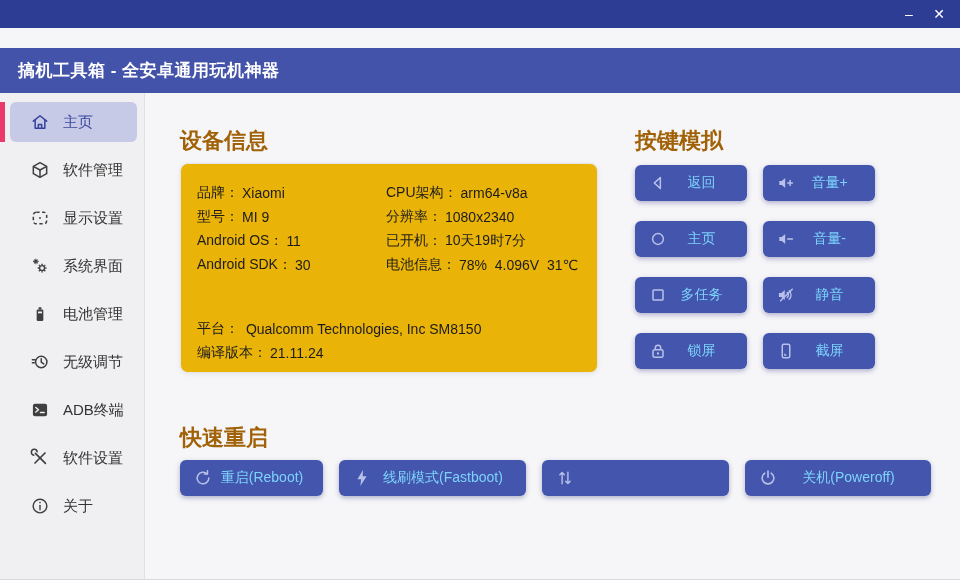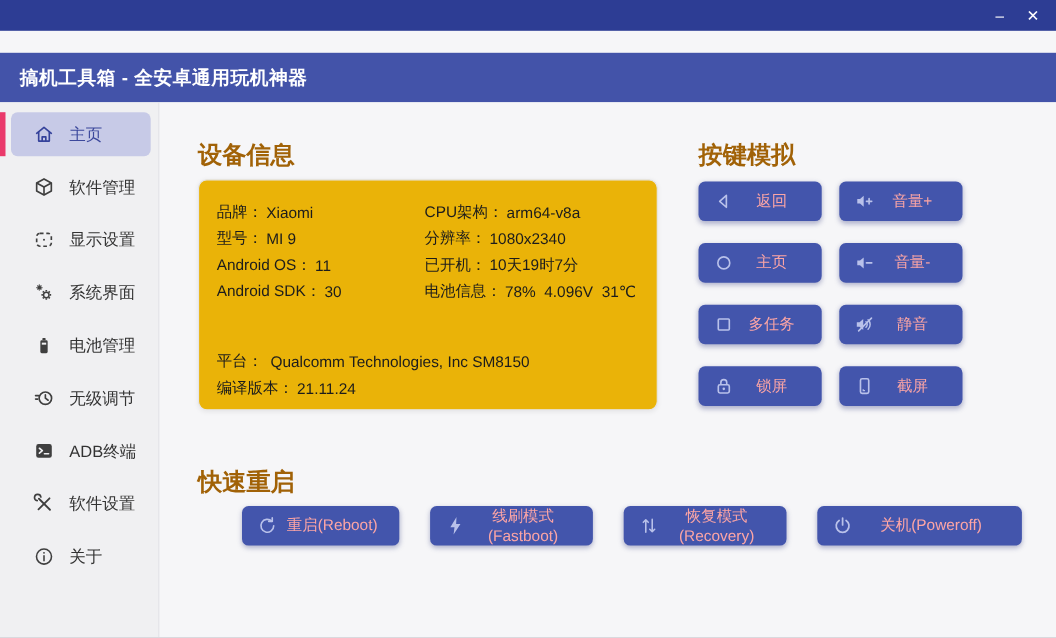--- a/index.html
+++ b/index.html
@@ -31,30 +31,30 @@
   
   .card{ position:absolute; left:35px; top:70px; width:418px; height:210px; background:#eab308;
          border:1px solid #e6e6e9; border-radius:8px; box-shadow:0 1px 5px rgba(0,0,0,.07); }
   .info-col{ position:absolute; top:17px; font-size:14px; color:#1c1c1c; }
   .info-col.left{ left:16px; }
   .info-col.right{ left:205px; }
   .info-col.bottom{ left:16px; top:153px; }
   .info-row{ height:24px; display:flex; align-items:center; white-space:pre; }
   .info-row .lbl{ margin-right:3px; }
   
-  .btn{ background:#4355ac; border:none; border-radius:6px; color:#fca5a5; font-size:14px;
+  .btn{ background:#4355ac; border:none; border-radius:6px; color:#7dd3fc; font-size:14px;
         display:flex; align-items:center; padding:0 12px 0 13px; cursor:pointer;
         box-shadow:0 2px 5px rgba(40,50,120,.35); font-family:inherit; }
   .bicon{ width:20px; height:20px; color:#b9c1ea; display:flex; flex:none; }
   .blabel{ flex:1; text-align:center; }
   .keypad{ position:absolute; left:490px; top:72px; display:grid;
            grid-template-columns:112px 112px; grid-auto-rows:36px; column-gap:16px; row-gap:20px; }
-  .rebootrow{ position:absolute; left:35px; top:367px; display:flex; gap:28px;margin-left:40px; }
+  .rebootrow{ position:absolute; left:35px; top:367px; display:flex; gap:16px; }
   .rebootrow .btn{ height:36px; }
-  .w143{ width:143px; } .w177{ width:148px; } .w155{ width:186px; }
+  .w143{ width:143px; } .w177{ width:187px; } .w155{ width:186px; }
 </style>
 </head>
 <body>
 
 <div class="window">
 
   <div class="titlebar-top">
     <div class="winbtn">–</div>
     <div class="winbtn">✕</div>
   </div>
@@ -288,21 +288,20 @@
             </span>
           <span class="blabel">线刷模式(Fastboot)</span>
         </button>
         <button class="btn w177">
           <span class="bicon">
               <svg viewBox="0 0 24 24" fill="none" stroke="currentColor" stroke-width="1.7" stroke-linecap="round" stroke-linejoin="round">
                 <path d="M8.5 19 V5.5 M8.5 5.5 L5.8 8.2 M8.5 5.5 L11.2 8.2"></path>
                 <path d="M15.5 5 V18.5 M15.5 18.5 L12.8 15.8 M15.5 18.5 L18.2 15.8"></path>
               </svg>
             </span>
-          <span class="blabel">恢复模式(Recovery)</span>
         </button>
         <button class="btn w155">
           <span class="bicon">
               <svg viewBox="0 0 24 24" fill="none" stroke="currentColor" stroke-width="1.9" stroke-linecap="round">
                 <path d="M12 3.5 V11"></path>
                 <path d="M8.2 6.2 a7 7 0 1 0 7.6 0"></path>
               </svg>
             </span>
           <span class="blabel">关机(Poweroff)</span>
         </button>

